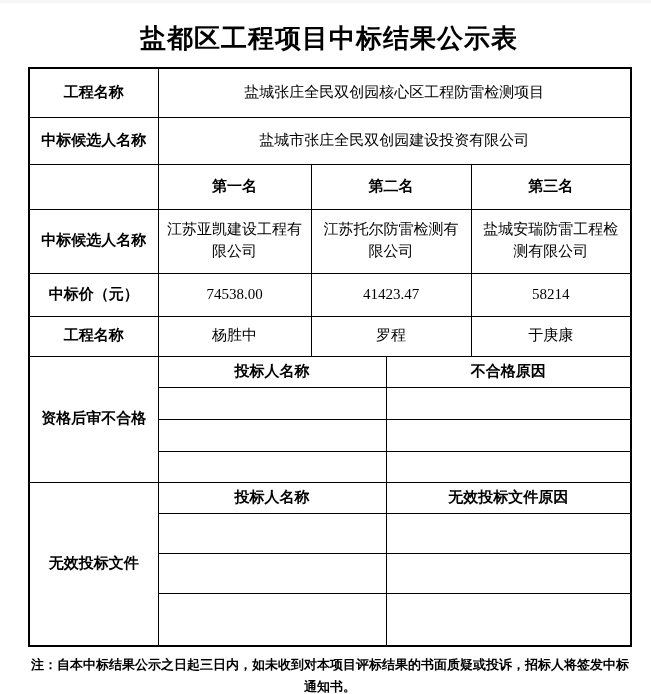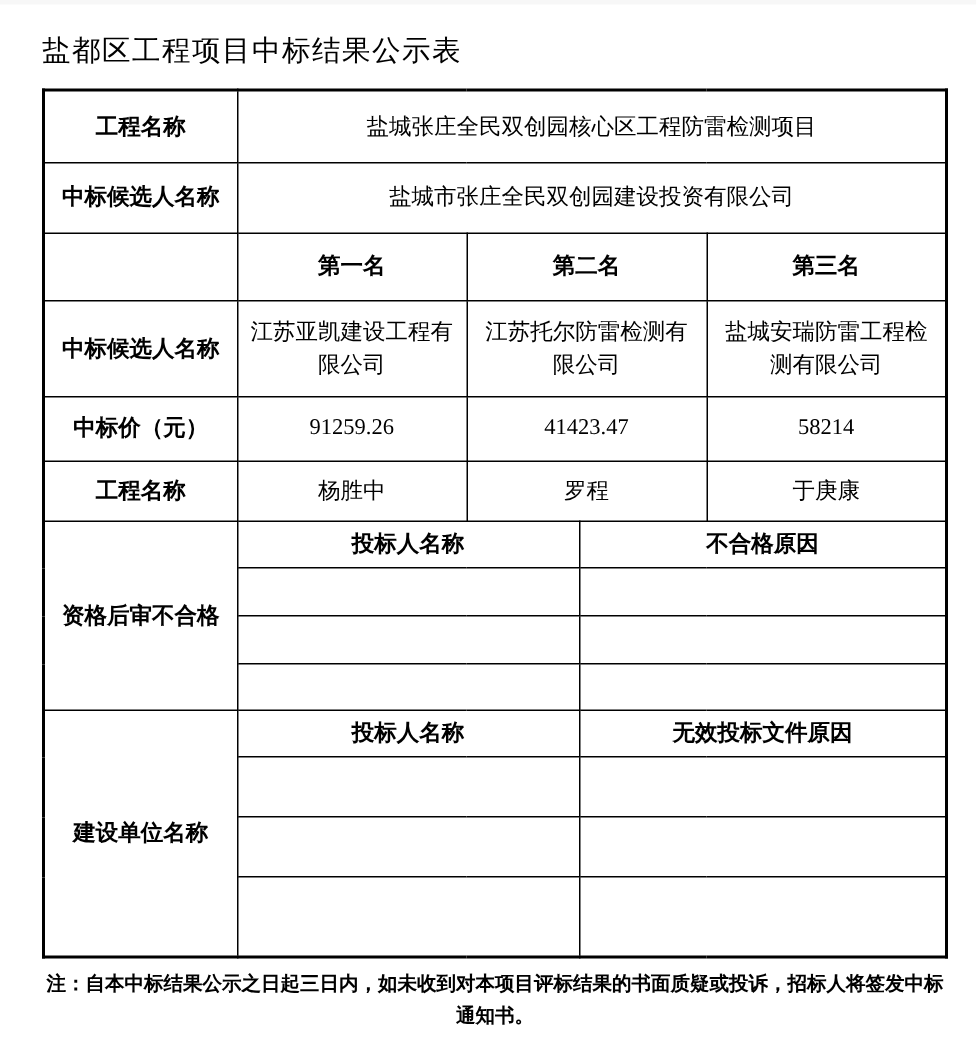--- a/index.html
+++ b/index.html
@@ -1,20 +1,20 @@
 <!DOCTYPE html>
 <html><head>
 <meta charset="utf-8">
 <style>
   html,body{margin:0;padding:0;background:#fff;color:#000;
     font-family:"DejaVu Sans","Liberation Sans",sans-serif;}
   .page{width:651px;height:694px;background:#fff;overflow:hidden;position:relative;}
   .top-strip{height:3px;background:#f7f7f7;}
-  .doc-title{width:602px;margin:20px 0 13px 28px;text-align:left;
-    font-size:19px;font-weight:normal;letter-spacing:1px;line-height:1.2;}
+  .doc-title{width:602px;margin:20px 0 13px 28px;text-align:center;
+    font-size:26px;font-weight:bold;letter-spacing:1px;line-height:1.2;}
   table.result-table{margin-left:28px;width:602px;border-collapse:collapse;
     table-layout:fixed;border:2px solid #000;}
   table.result-table td{border:1px solid #000;text-align:center;vertical-align:middle;
     font-size:15px;padding:2px 8px;overflow:hidden;word-break:break-all;line-height:1.45;}
   td.lbl{font-weight:bold;padding:2px 4px;}
   td.hdr{font-weight:bold;}
   td.num{font-family:"Liberation Serif","DejaVu Serif",serif;font-size:14px;}
   tr.r-project{height:49px;margin-left:39px;} tr.r-owner{height:47px;} tr.r-ranks{height:45px;}
   tr.r-cand{height:64px;} tr.r-price{height:43px;} tr.r-mgr{height:40px;}
   tr.r-subhdr{height:31px;} tr.r-empty-a{height:32px;} tr.r-empty-b{height:31px;}
@@ -59,21 +59,21 @@
 
       <tr class="r-cand">
         <td class="lbl">中标候选人名称</td>
         <td>江苏亚凯建设工程有限公司</td>
         <td colspan="2">江苏托尔防雷检测有限公司</td>
         <td>盐城安瑞防雷工程检测有限公司</td>
       </tr>
 
       <tr class="r-price">
         <td class="lbl">中标价（元）</td>
-        <td class="num">91259.26</td>
+        <td class="num">74538.00</td>
         <td class="num" colspan="2">41423.47</td>
         <td class="num">58214</td>
       </tr>
 
       <tr class="r-mgr">
         <td class="lbl">工程名称</td>
         <td>杨胜中</td>
         <td colspan="2">罗程</td>
         <td>于庚康</td>
       </tr>
@@ -90,21 +90,21 @@
       <tr class="r-empty-a">
         <td colspan="2"></td>
         <td colspan="2"></td>
       </tr>
       <tr class="r-empty-b">
         <td colspan="2"></td>
         <td colspan="2"></td>
       </tr>
 
       <tr class="r-subhdr">
-        <td class="lbl" rowspan="4">建设单位名称</td>
+        <td class="lbl" rowspan="4">无效投标文件</td>
         <td class="hdr" colspan="2">投标人名称</td>
         <td class="hdr" colspan="2">无效投标文件原因</td>
       </tr>
       <tr class="r-empty-c">
         <td colspan="2"></td>
         <td colspan="2"></td>
       </tr>
       <tr class="r-empty-c">
         <td colspan="2"></td>
         <td colspan="2"></td>

